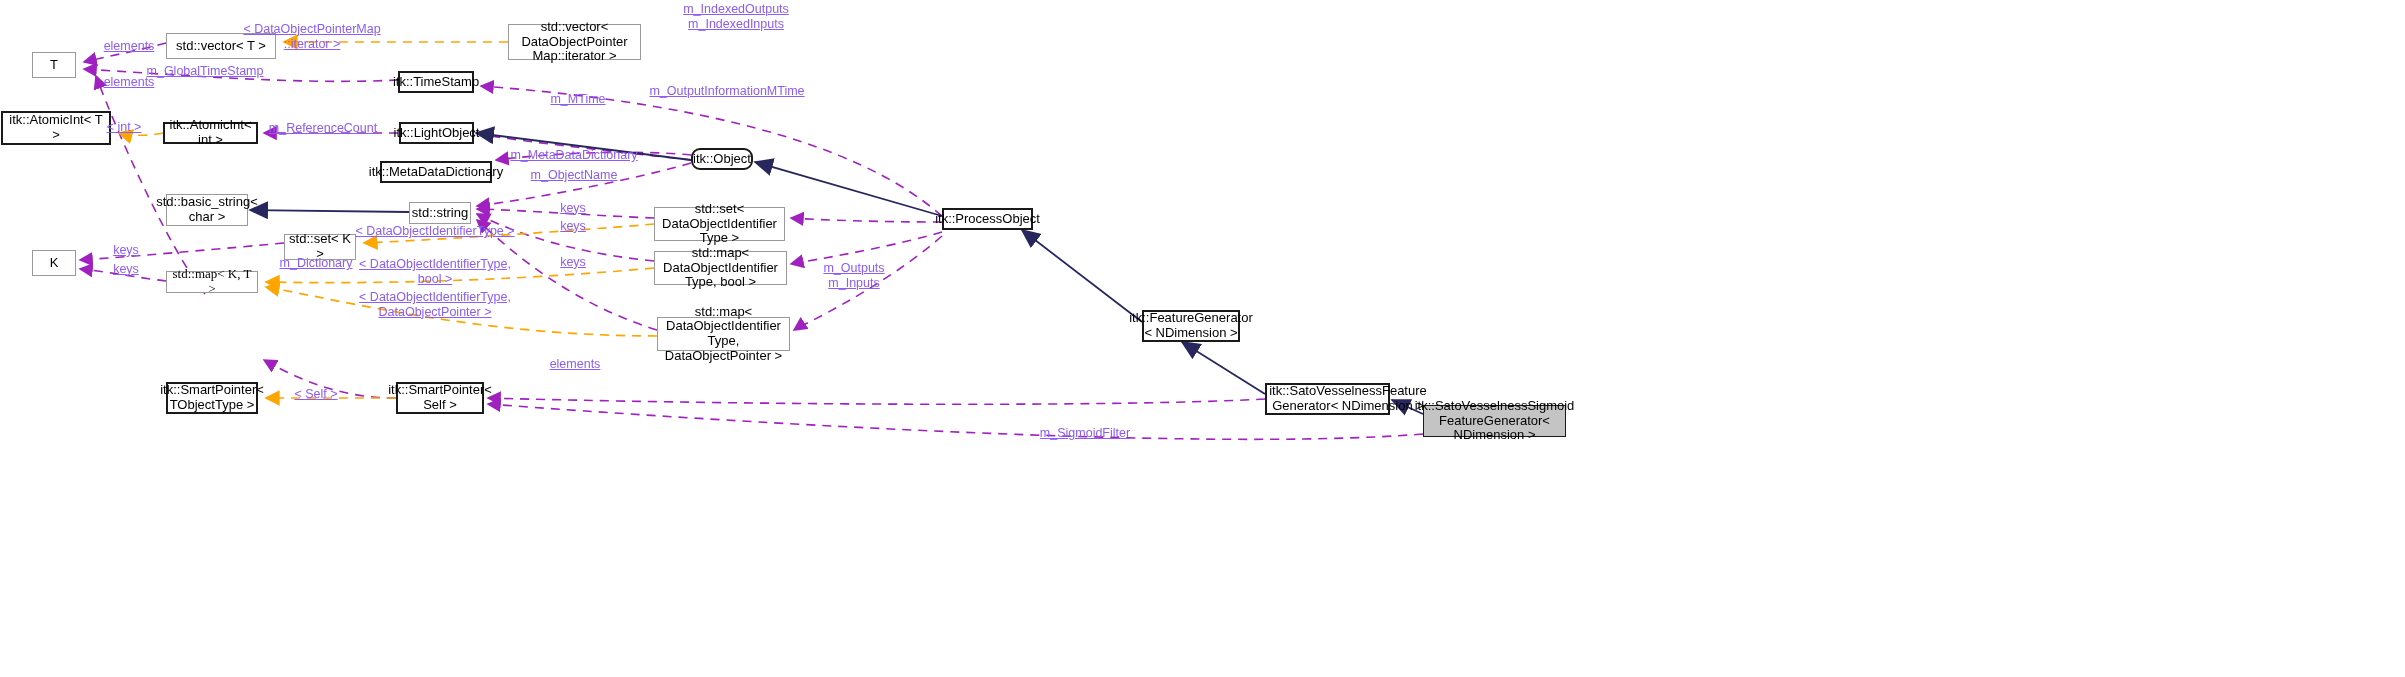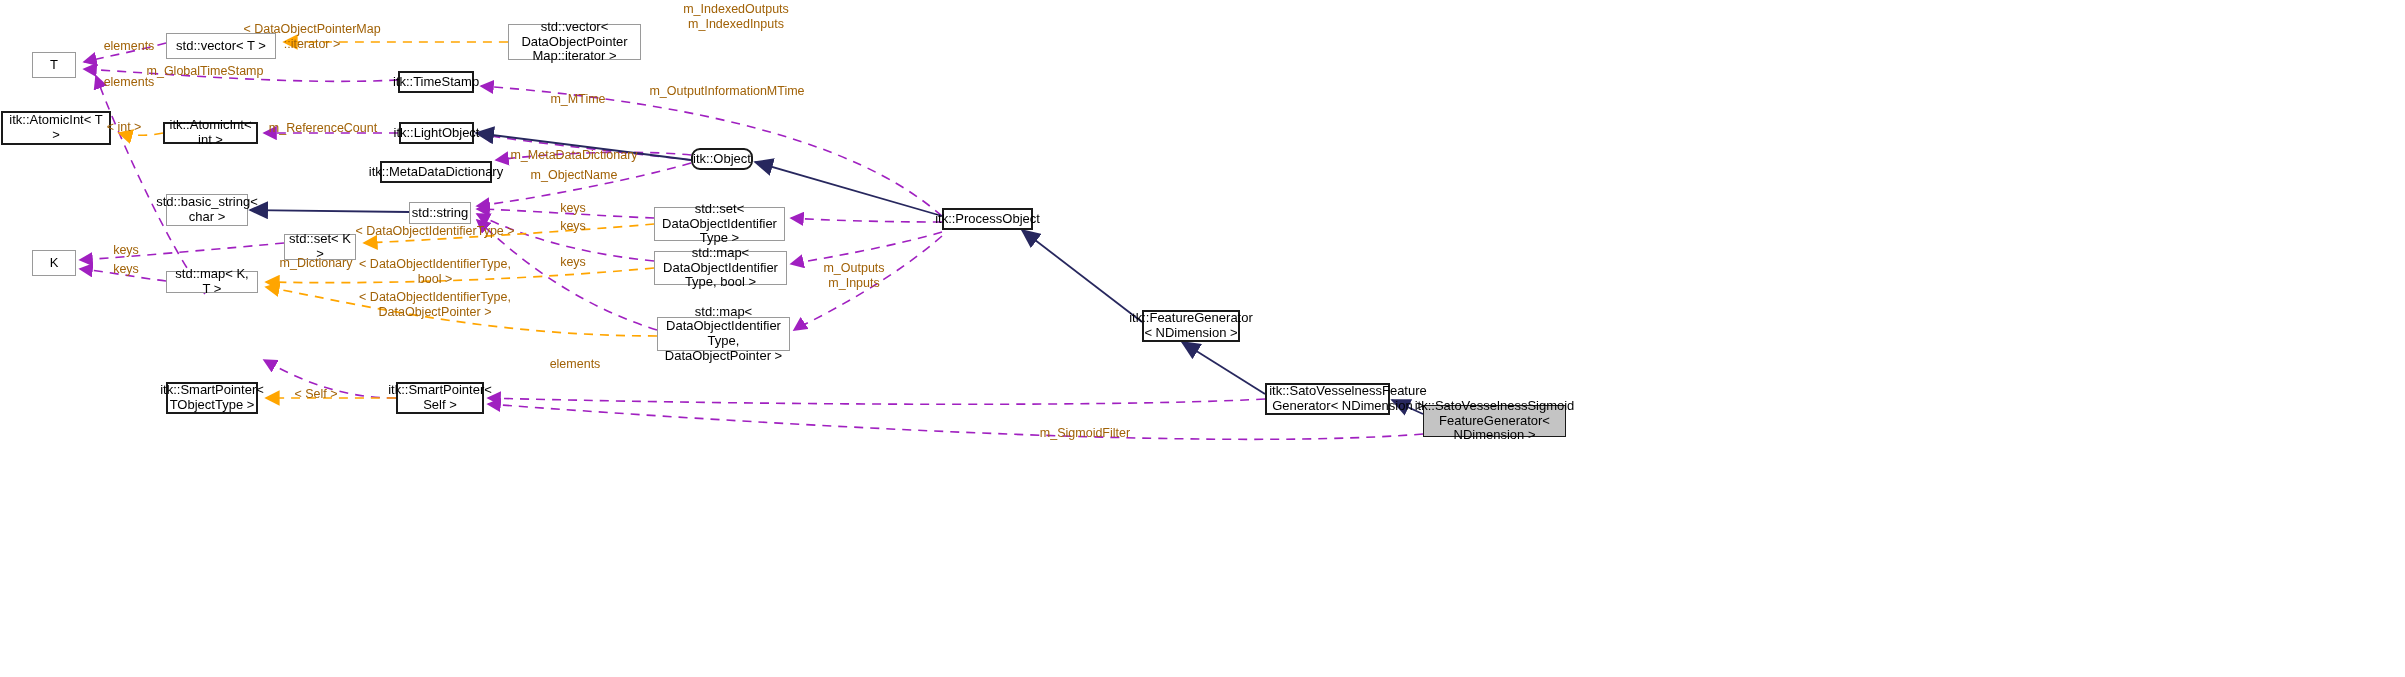--- a/index.html
+++ b/index.html
@@ -23,26 +23,27 @@
     border:1px solid #9a9a9a;
     white-space:pre-line;
     padding:1px 4px;
     z-index:5;
   }
   .node.strong{border:2px solid #1a1a1a;}
   .node.current{background:#c4c4c4;border:1px solid #1a1a1a;}
   .elabel{
     position:absolute;
     font-size:12.5px;
-    color:#a16207;
+    color:#8b5cf6;
     text-align:center;
     white-space:pre-line;
     line-height:1.16;
     z-index:6;
     transform:translateX(-50%);
+    text-decoration:underline;
   }
 </style>
 </head>
 <body>
 
 <div id="canvas">
 
   <svg id="edges" viewBox="0 0 2405 677" width="2405" height="677" xmlns="http://www.w3.org/2000/svg">
     <defs>
       <marker id="ah-u" markerWidth="9" markerHeight="9" refX="8" refY="4.5" orient="auto">
@@ -110,21 +111,21 @@
   <div class="node plain" style="left:166px;top:194px;width:82px;height:32px;">std::basic_string&lt;
 char &gt;</div>
   <div class="node plain" style="left:409px;top:202px;width:62px;height:22px;">std::string</div>
   <div class="node plain" style="left:654px;top:207px;width:131px;height:34px;">std::set&lt; DataObjectIdentifier
 Type &gt;</div>
   <div class="node strong" style="left:942px;top:208px;width:91px;height:22px;">itk::ProcessObject</div>
   <div class="node plain" style="left:32px;top:250px;width:44px;height:26px;">K</div>
   <div class="node plain" style="left:284px;top:234px;width:72px;height:26px;">std::set&lt; K &gt;</div>
   <div class="node plain" style="left:654px;top:251px;width:133px;height:34px;">std::map&lt; DataObjectIdentifier
 Type, bool &gt;</div>
-  <div class="node plain" style="left:166px;top:271px;width:92px;height:22px;">std::map&lt; K, T &gt;</div>
+  <div class="node plain" style="left:166px;top:271px;width:92px;height:22px;font-family:Liberation Serif, serif;">std::map&lt; K, T &gt;</div>
   <div class="node plain" style="left:657px;top:317px;width:133px;height:34px;">std::map&lt; DataObjectIdentifier
 Type, DataObjectPointer &gt;</div>
   <div class="node strong" style="left:1142px;top:310px;width:98px;height:32px;">itk::FeatureGenerator
 &lt; NDimension &gt;</div>
   <div class="node strong" style="left:166px;top:382px;width:92px;height:32px;">itk::SmartPointer&lt;
 TObjectType &gt;</div>
   <div class="node strong" style="left:396px;top:382px;width:88px;height:32px;">itk::SmartPointer&lt;
 Self &gt;</div>
   <div class="node strong" style="left:1265px;top:383px;width:125px;height:32px;padding-left:45px;">itk::SatoVesselnessFeature
 Generator&lt; NDimension &gt;</div>

